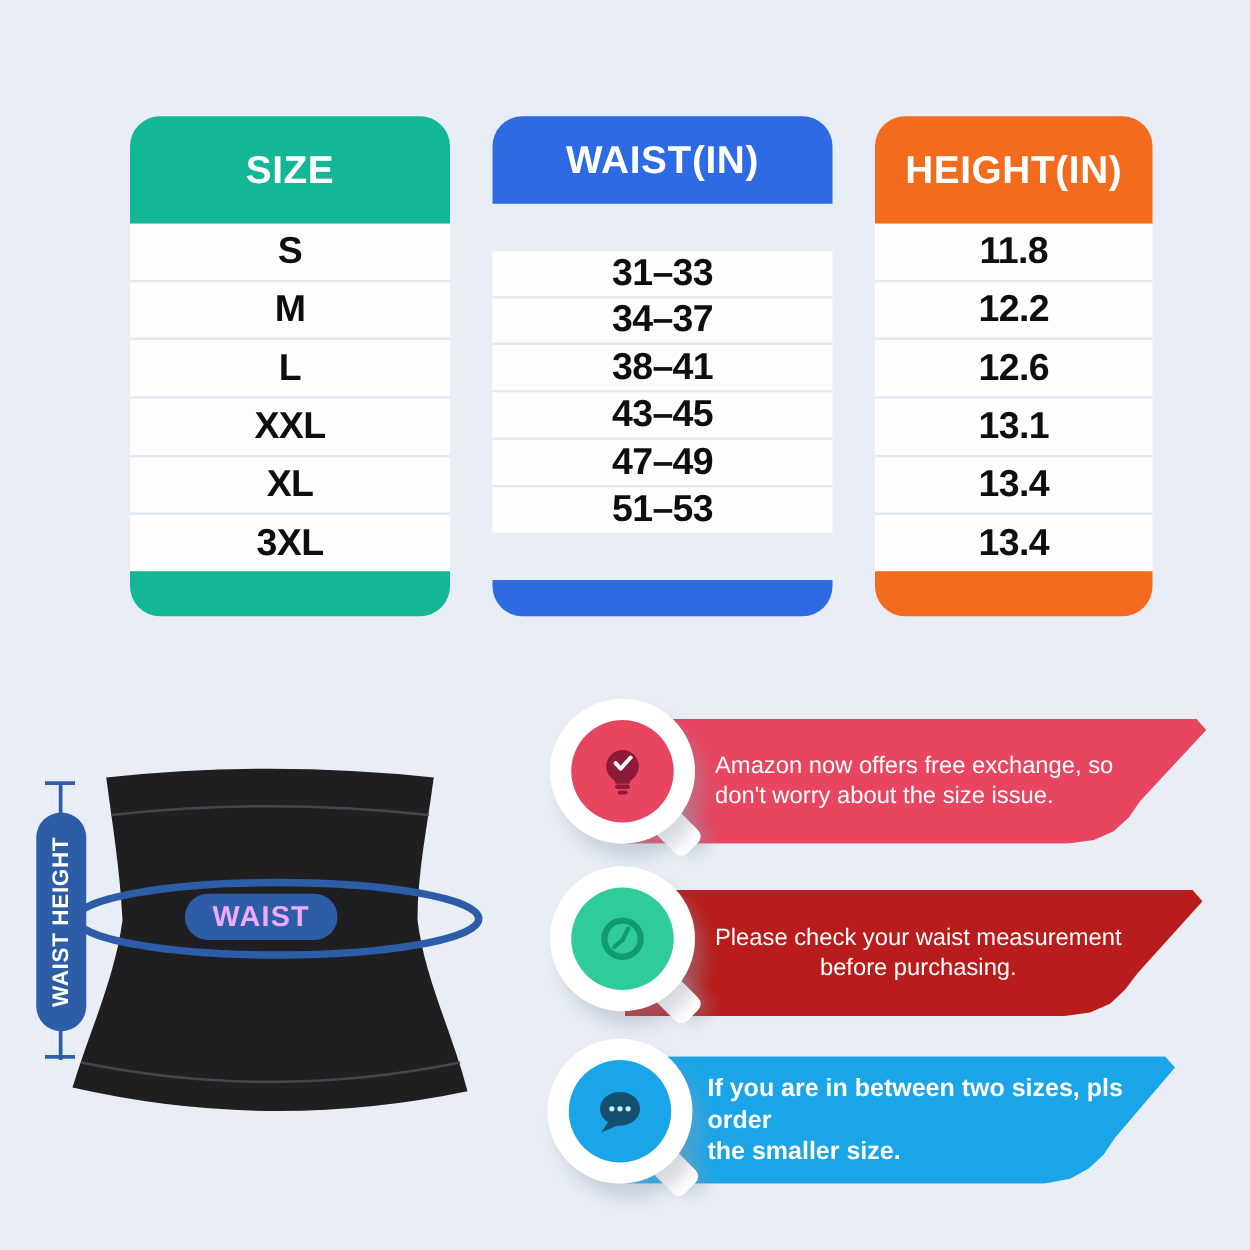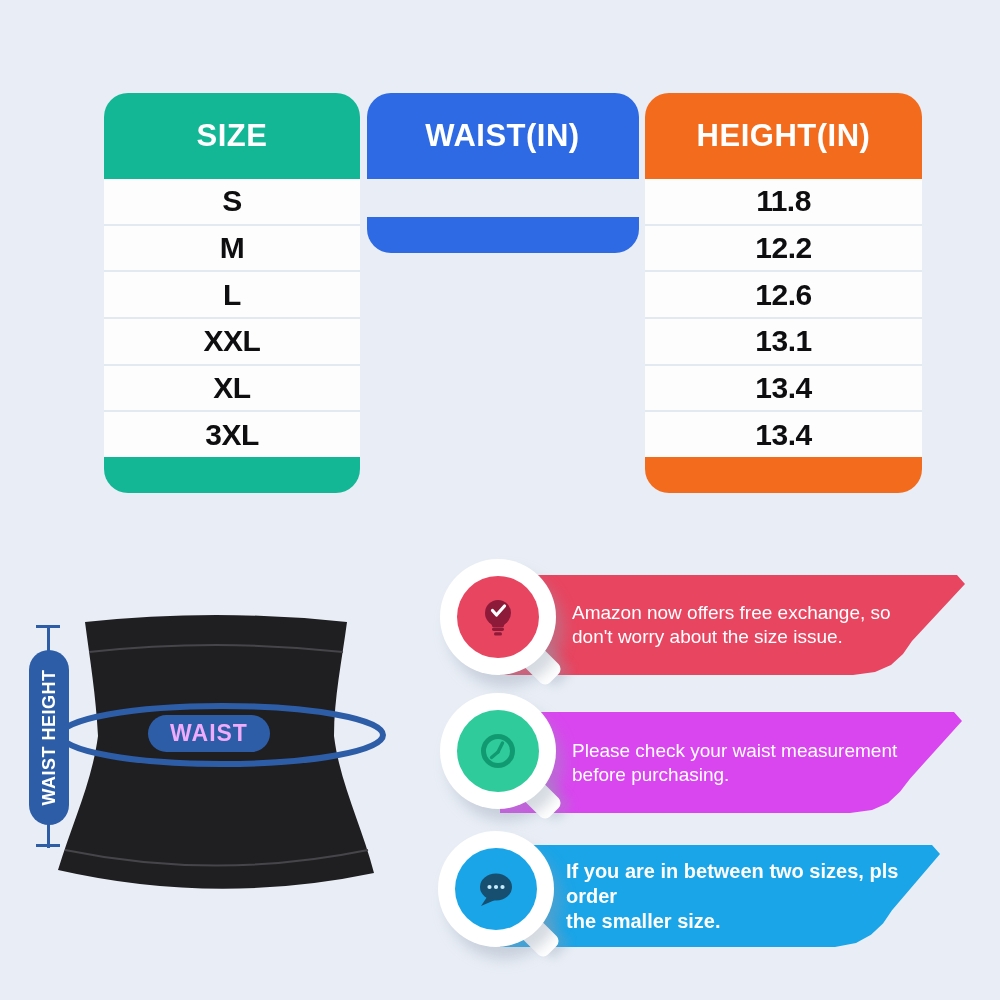--- a/index.html
+++ b/index.html
@@ -4,21 +4,21 @@
 <style>
   html,body{margin:0;padding:0;width:1000px;height:1000px;overflow:hidden;
     background:#e9eef6;font-family:"Liberation Sans",sans-serif;position:relative;}
 
   
   .size-table{position:absolute;left:78px;top:93px;width:844px;height:400px;
     display:flex;justify-content:space-between;}
   .col{display:flex;flex-direction:column;}
   .col-size{width:256px;padding-left:26px;}
   .col-waist{width:272px;gap:38px;}
-  .col-height{width:277px;border-radius:30px;}
+  .col-height{width:222px;border-radius:30px;}
   .col-header{height:86px;border-radius:24px 24px 0 0;display:flex;align-items:center;
     justify-content:center;color:#fff;font-size:31px;font-weight:bold;letter-spacing:.5px;}
   .col-body{height:278px;display:flex;flex-direction:column;}
   .cell{flex:1;background:#fdfdfe;border-bottom:2px solid #e2e9f1;display:flex;
     align-items:center;justify-content:center;font-size:30px;font-weight:bold;
     color:#0e0e10;letter-spacing:-.5px;}
   .cell:last-child{border-bottom:none;}
   .col-footer{height:36px;border-radius:0 0 24px 24px;}
 
   
@@ -67,20 +67,28 @@
         <div class="cell">M</div>
         <div class="cell">L</div>
         <div class="cell">XXL</div>
         <div class="cell">XL</div>
         <div class="cell">3XL</div>
       </div>
     <div class="col-footer" style="background-color: rgb(20, 183, 149);"></div>
   </div>
   <div class="col col-waist">
     <div class="col-header" style="background-color: rgb(46, 106, 227);">WAIST(IN)</div>
+    <div class="col-body">
+        <div class="cell">31–33</div>
+        <div class="cell">34–37</div>
+        <div class="cell">38–41</div>
+        <div class="cell">43–45</div>
+        <div class="cell">47–49</div>
+        <div class="cell">51–53</div>
+      </div>
     <div class="col-footer" style="background-color: rgb(46, 106, 227);"></div>
   </div>
   <div class="col col-height">
     <div class="col-header" style="background-color: rgb(243, 107, 29);">HEIGHT(IN)</div>
     <div class="col-body">
         <div class="cell">11.8</div>
         <div class="cell">12.2</div>
         <div class="cell">12.6</div>
         <div class="cell">13.1</div>
         <div class="cell">13.4</div>
@@ -117,21 +125,21 @@
     <svg width="46" height="46" viewBox="-23 -23 46 46">
       <circle cx="0" cy="-4" r="13" fill="currentColor"></circle>
       <path d="M -7 6 L 7 6 L 5.5 10 L -5.5 10 Z" fill="currentColor"></path>
       <rect x="-6" y="10.5" width="12" height="3.6" rx="1.8" fill="currentColor"></rect>
       <rect x="-4" y="15.3" width="8" height="3.2" rx="1.6" fill="currentColor"></rect>
       <path d="M -5.5 -6.5 L -1.5 -2 L 6.5 -11" stroke="#ffffff" stroke-width="3.2" fill="none" stroke-linecap="round" stroke-linejoin="round"></path>
     </svg>
   </div>
 </div>
 
-<div class="banner" id="banner-2" style="background-color: #d946ef;">
+<div class="banner" id="banner-2" style="background-color: #b91c1c; text-align: center;">
   <div class="banner-text">Please check your waist measurement
 before purchasing.</div>
 </div>
 <div class="badge" id="badge-2">
   <div class="badge-handle"></div>
   <div class="badge-ring"></div>
   <div class="badge-inner" style="background-color: rgb(47, 203, 155); color: rgb(17, 154, 113);">
     <svg width="46" height="46" viewBox="-23 -23 46 46">
       <circle cx="0" cy="0" r="14.5" fill="none" stroke="currentColor" stroke-width="5"></circle>
       <line x1="0" y1="1" x2="4.5" y2="-8" stroke="currentColor" stroke-width="3.4" stroke-linecap="round"></line>

